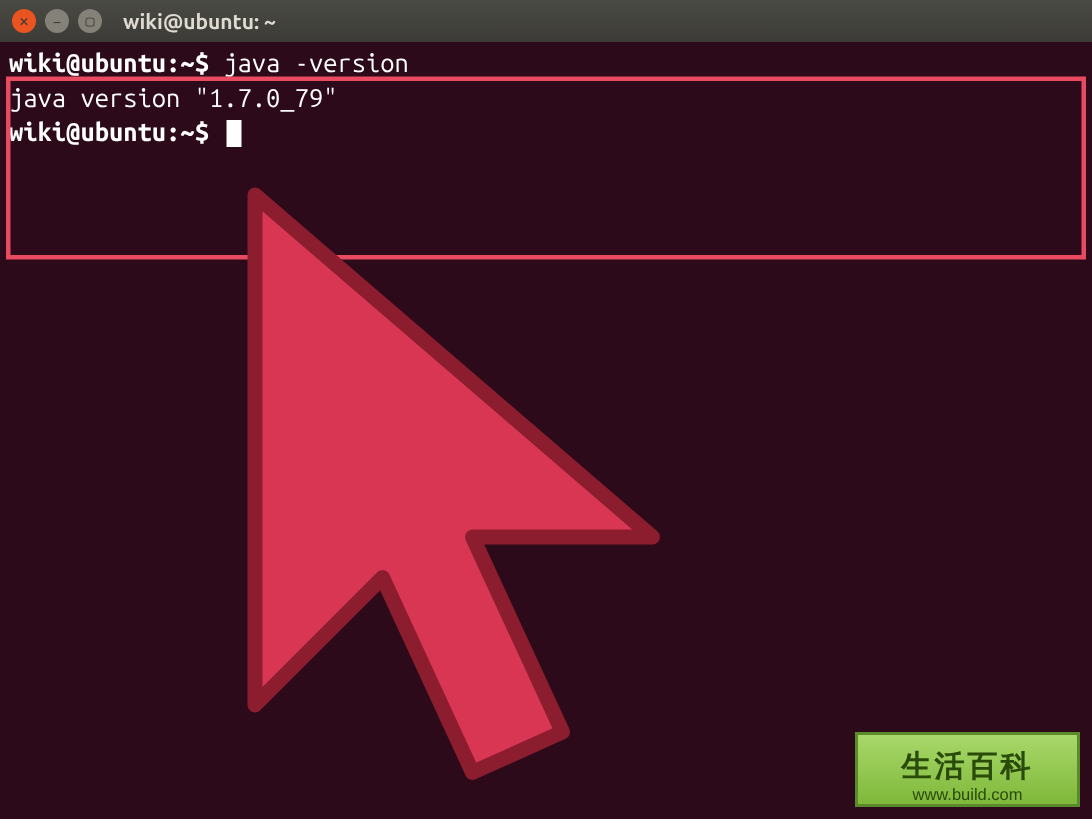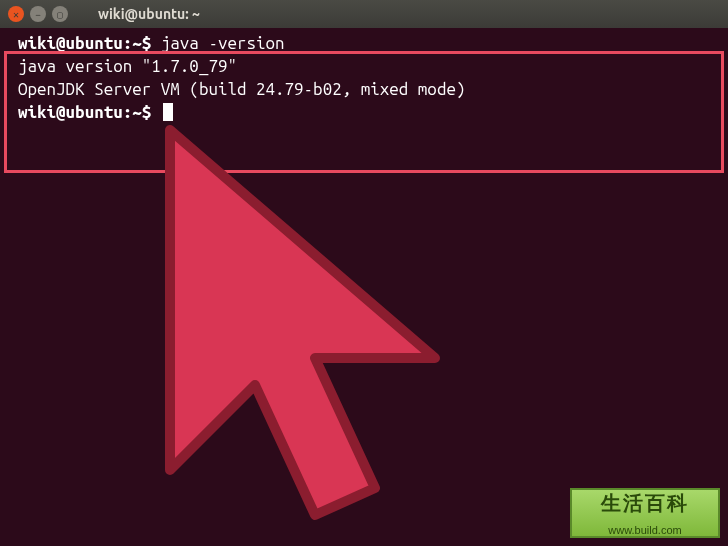--- a/index.html
+++ b/index.html
@@ -34,24 +34,24 @@
       color: #3a3a36;
     }
     .btn-close { background: #e95420; }
     .btn-min { background: #848179; }
     .btn-max { background: #848179; }
     .title-text {
       color: #dfdbd2;
       font-family: Ubuntu, 'Segoe UI', sans-serif;
       font-weight: bold;
       font-size: 14px;
-      margin-left: 24px;
+      margin-left: 8px;
     }
     .terminal {
-      padding: 4px 18px;
+      padding: 4px 6px;
       color: #ffffff;
       font-size: 17px;
       line-height: 1.35;
       position: relative;
     }
     .prompt {
       color: #ffffff;
       font-weight: bold;
     }
     .highlight-box {
@@ -85,21 +85,21 @@
       position: absolute;
       bottom: 8px;
       right: 8px;
       width: 150px;
       height: 50px;
       background: linear-gradient(to bottom, #a8d86a 0%, #7fb83a 100%);
       border: 2px solid #5a8a2a;
       display: flex;
       flex-direction: column;
       align-items: center;
-      justify-content: space-between;
+      justify-content: flex-end;
       font-family: sans-serif;
       z-index: 20;
     }
     .watermark-main {
       font-size: 20px;
       font-weight: bold;
       color: #2a4a0a;
       letter-spacing: 2px;
     }
     .watermark-url {
@@ -113,21 +113,20 @@
 <div class="titlebar">
   <div class="window-btn btn-close">✕</div>
   <div class="window-btn btn-min">−</div>
   <div class="window-btn btn-max">▢</div>
   <span class="title-text">wiki@ubuntu: ~</span>
 </div>
 
 <div class="terminal">
   <div class="line"><span class="prompt">wiki@ubuntu:~$</span> <span>java -version</span></div>
   <div class="line">java version "1.7.0_79"</div>
-  <div class="line">OpenJDK Server VM (build 24.79-b02, mixed mode)</div>
   <div class="line"><span class="prompt">wiki@ubuntu:~$</span> <span class="cursor-block"></span></div>
 </div>
 
 <div class="highlight-box"></div>
 
 <svg class="big-cursor" viewBox="0 0 360 420">
   <path d="M 30 10 L 30 350 L 115 265 L 175 395 L 235 368 L 175 238 L 295 238 Z" fill="#d93654" stroke="#8b1d2f" stroke-width="10" stroke-linejoin="round"></path>
 </svg>
 
 <div class="watermark">

